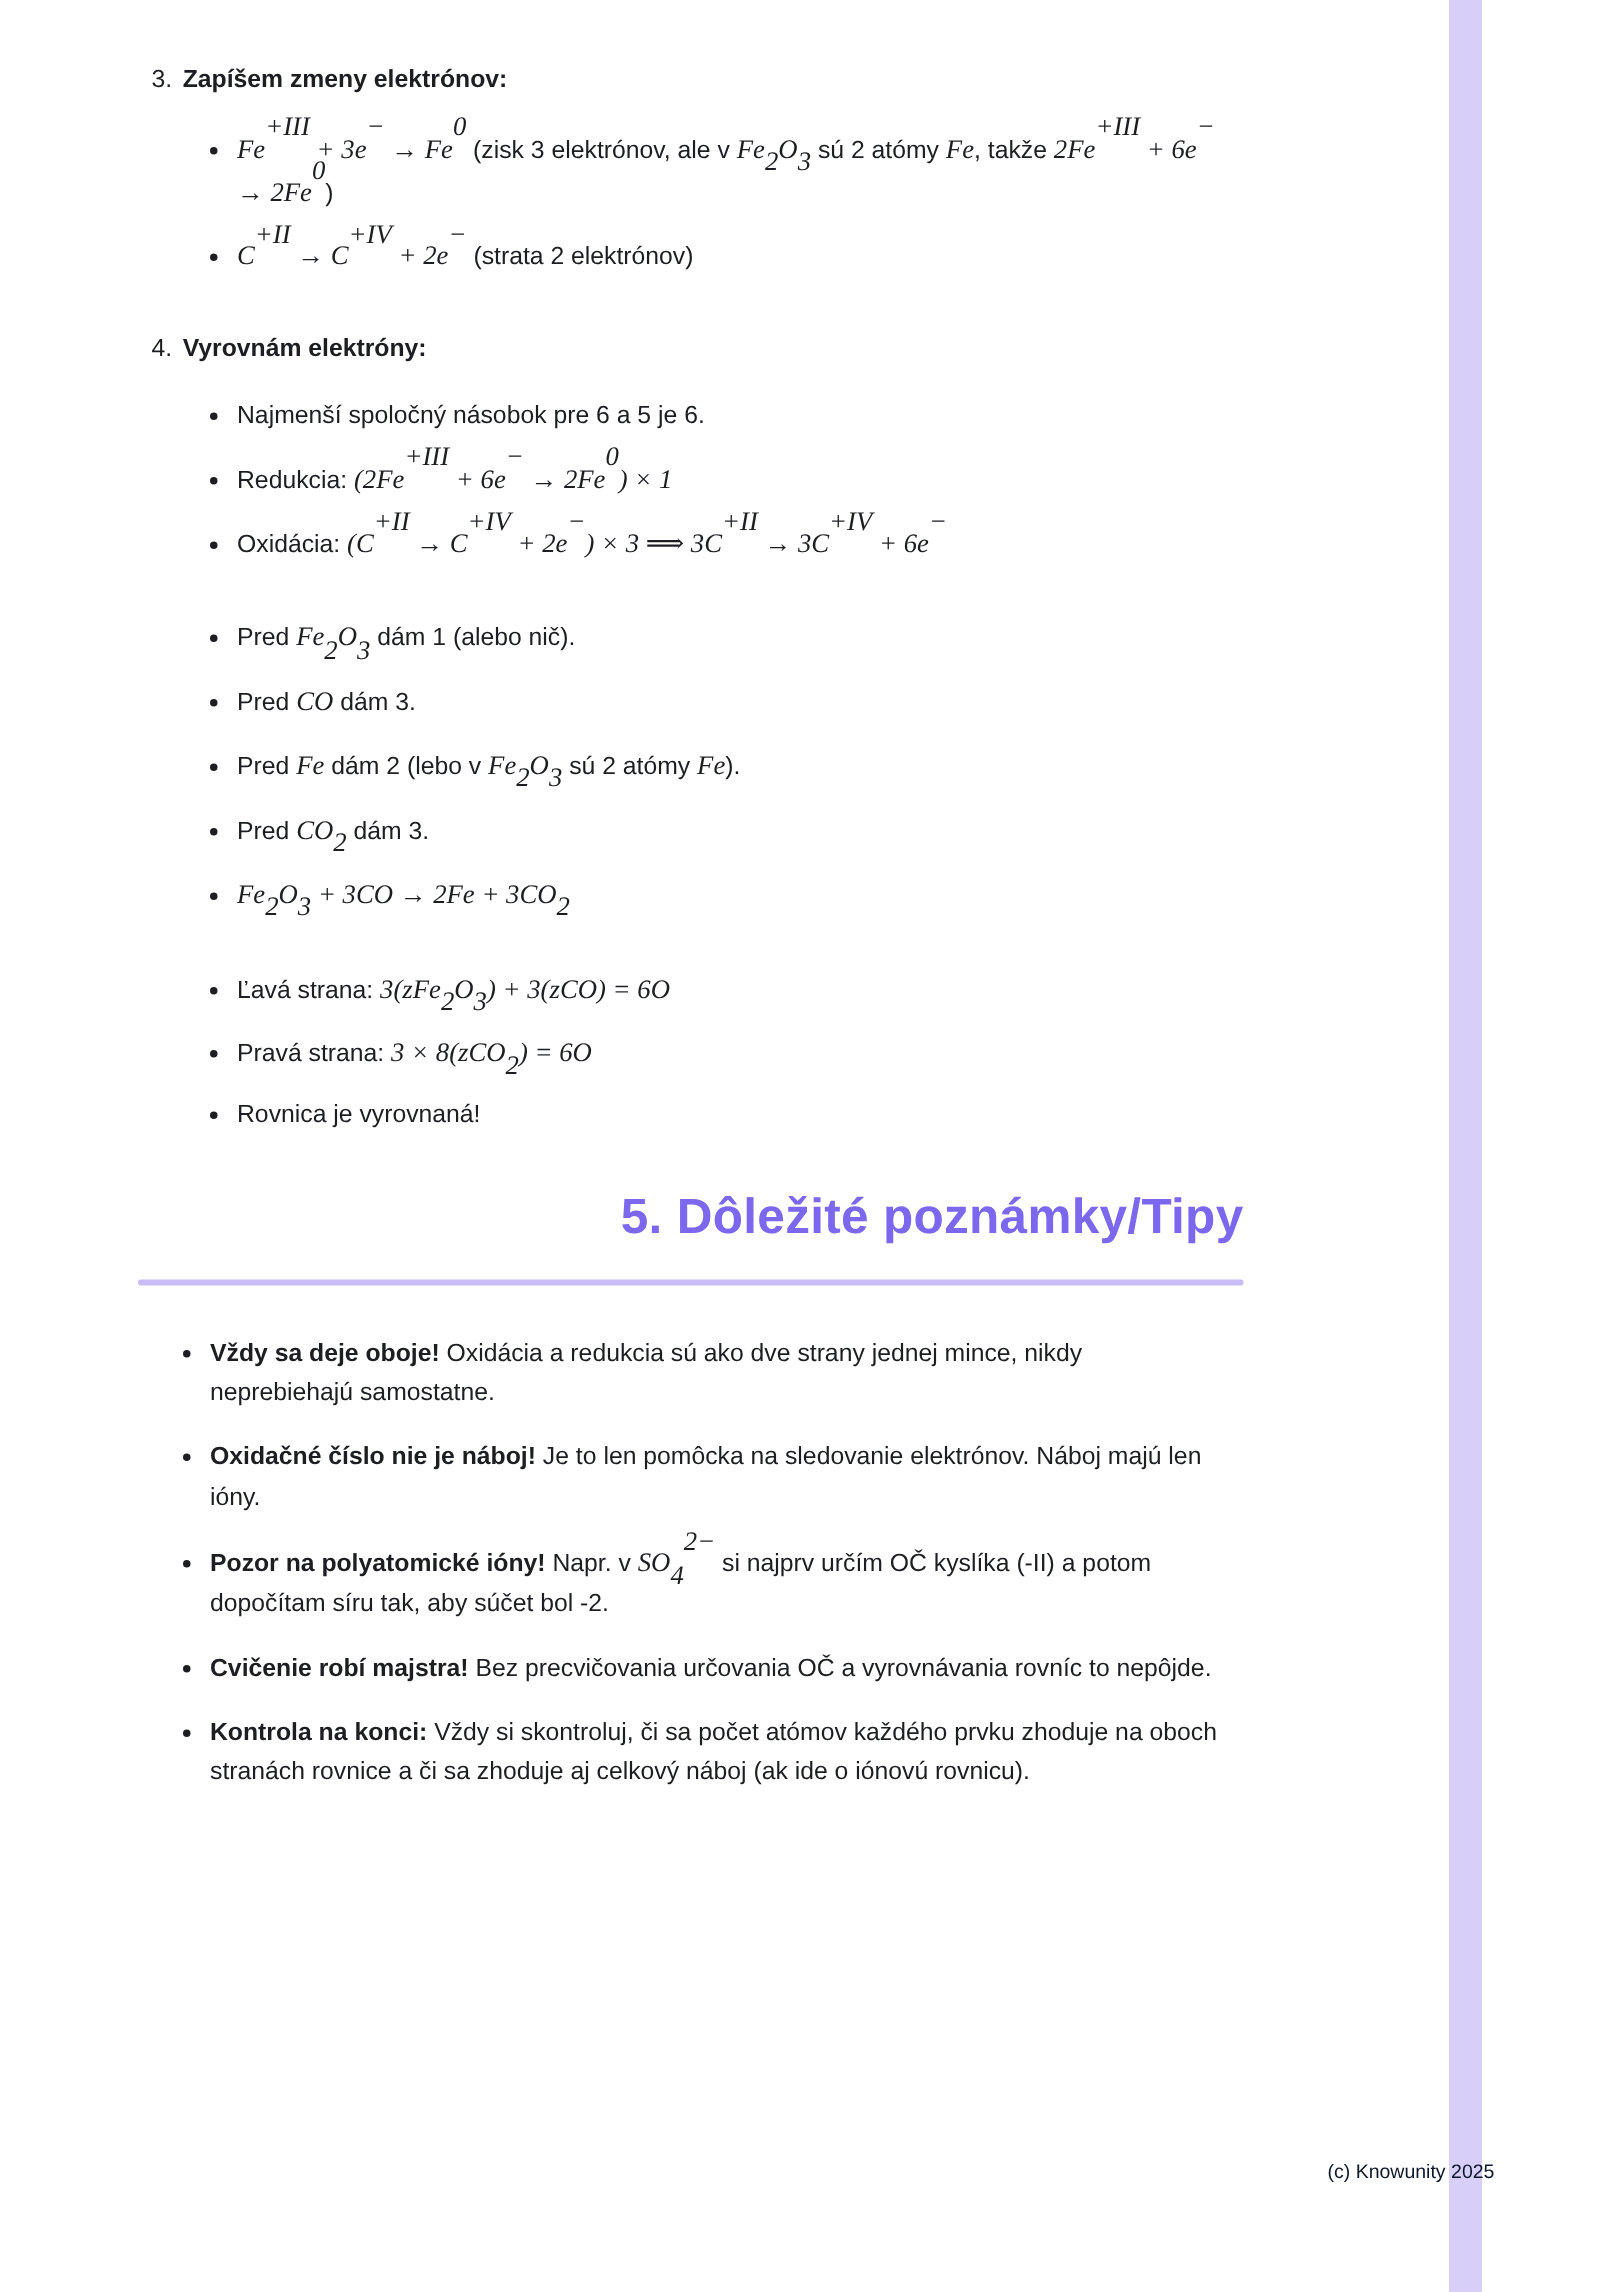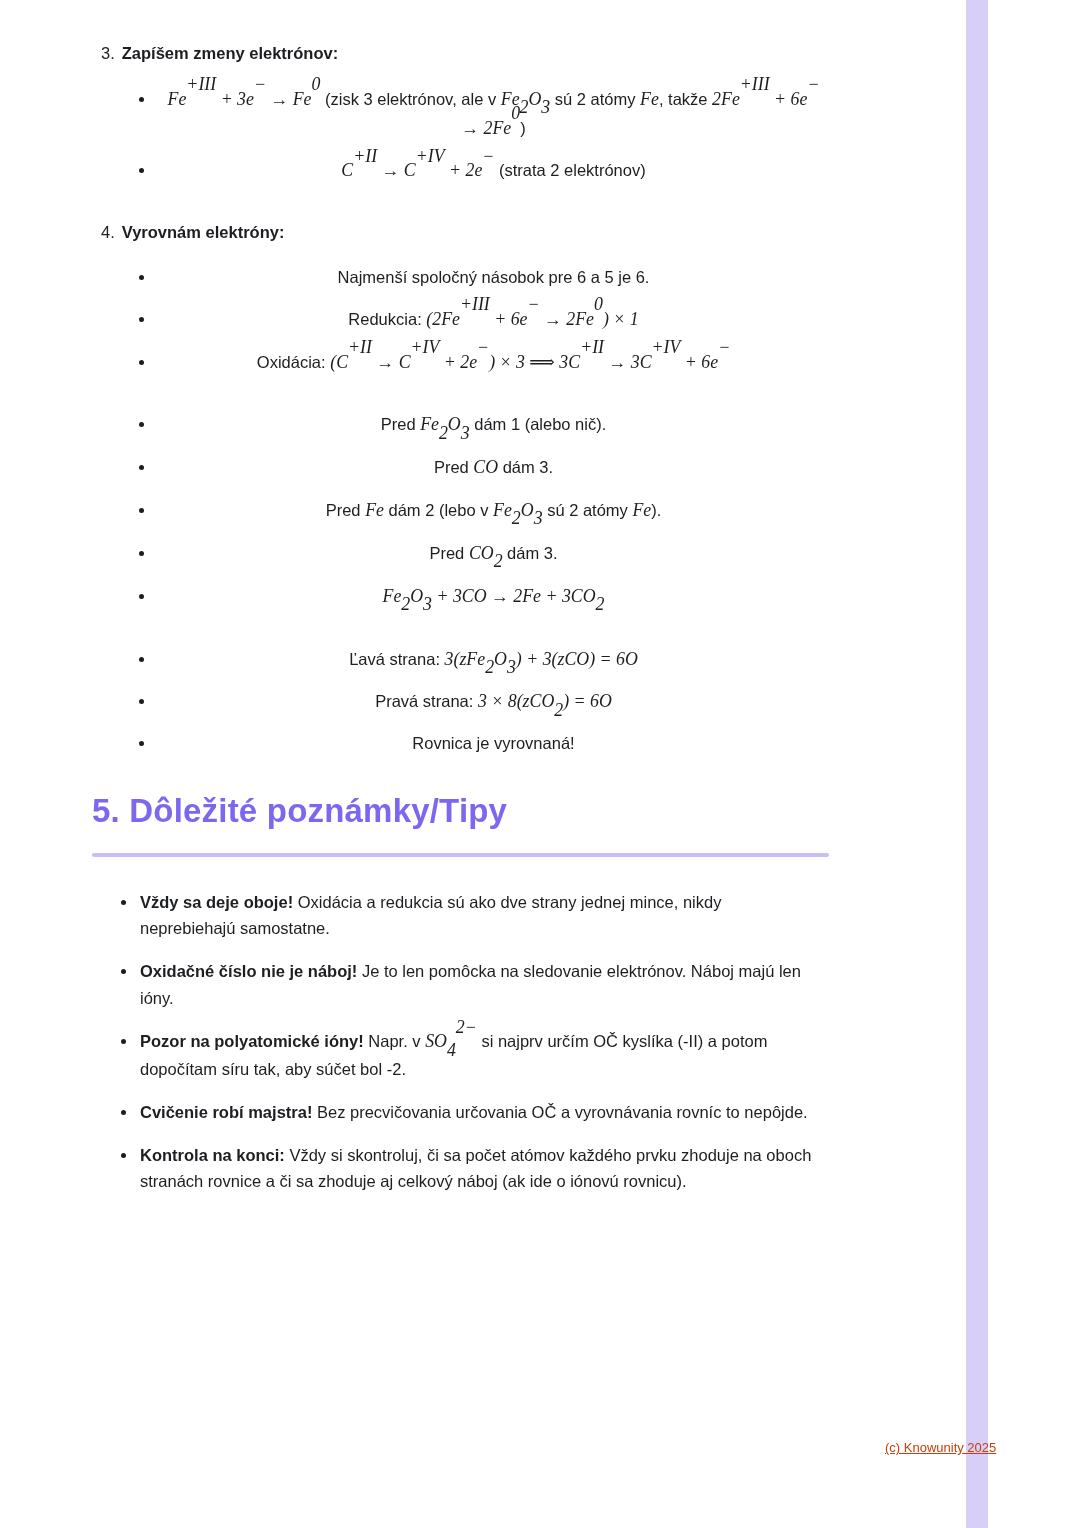--- a/index.html
+++ b/index.html
@@ -8,41 +8,41 @@
     background:#ffffff;color:#1c1e21;
     font-family:"Liberation Sans","DejaVu Sans",sans-serif;
     font-size:16.5px;line-height:1.62;
   }
   .content{position:absolute;top:40px;left:92px;width:737px;}
   .sec{margin:0 0 34px 9px;}
   .sec-head{margin:0 0 18px 0;font-weight:400;}
   .sec-num{margin-right:7px;}
   .sec-head strong{font-weight:700;}
   ul.items{margin:0;padding-left:55px;list-style:disc;}
-  ul.items li{margin-bottom:14px;padding-left:2px;text-align:center;}
+  ul.items li{margin-bottom:14px;padding-left:2px;}
   ul.tips{margin:12px;padding-left:34px;list-style:disc;}
   ul.tips li{margin-bottom:16px;padding-left:2px;}
   .b{font-weight:700;}
   .m{font-family:"Liberation Serif","DejaVu Serif",serif;font-style:italic;font-size:1.08em;}
   sup,sub{font-size:0.68em;line-height:0;}
   sup{position:relative;top:-0.45em;}
   sub{position:relative;bottom:-0.22em;}
   h1.big{
     color:var(--accent,#7b68ee);
     font-size:33px;font-weight:700;letter-spacing:0.2px;
-    margin:30px 0 22px 0;line-height:1.2;
+    margin:30px 0 22px 0;line-height:1.2;text-align:right;
   }
   .rule{height:4px;width:737px;background:var(--rule,#cabcf7);border-radius:2px;margin:0 0 32px 0;}
   .scrollbar{
     position:absolute;top:0;left:966px;width:22px;height:1528px;
     background:var(--scrollbar,#d7cff7);z-index:1;
   }
   .footer{
     position:absolute;top:1437px;left:885px;z-index:2;
-    font-size:13px;color:#c2410c;white-space:nowrap;text-decoration:underline;
+    font-size:13px;color:#0f172a;white-space:nowrap;
   }
 </style>
 </head>
 <body>
 
 <div class="content">
 
   <section class="sec">
     <p class="sec-head"><span class="sec-num">3.</span><strong>Zapíšem zmeny elektrónov:</strong></p>
     <ul class="items">

